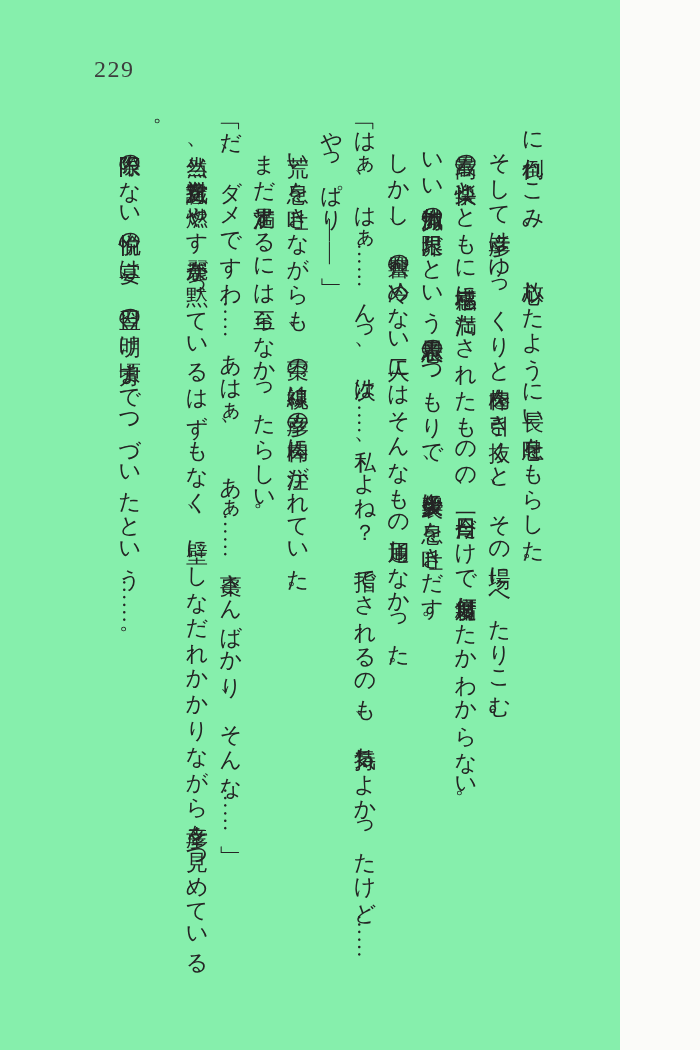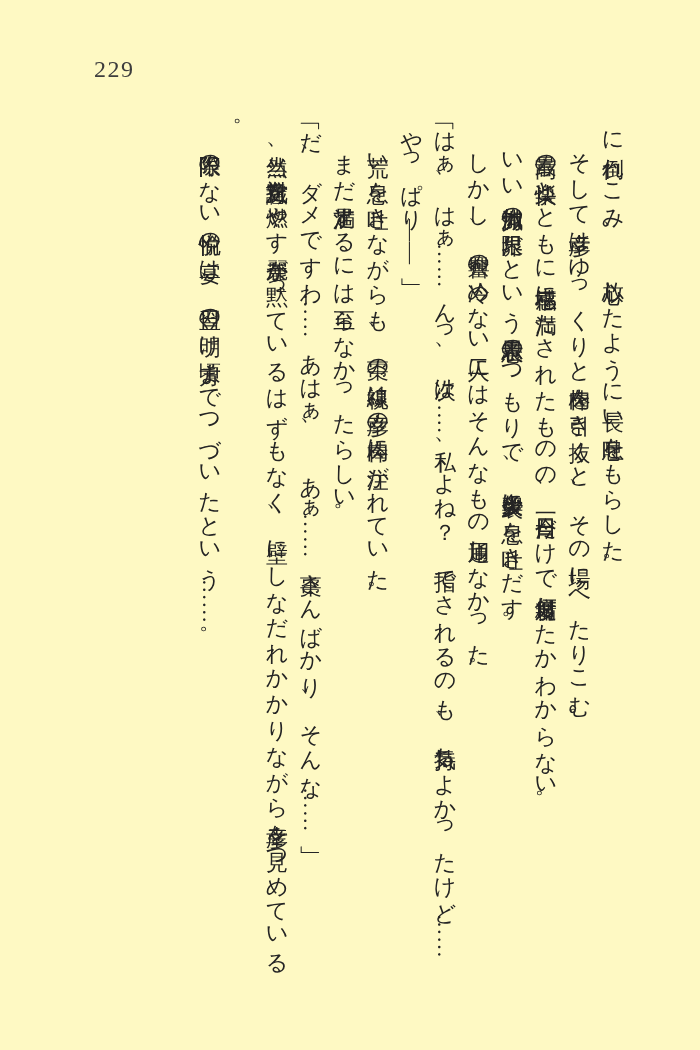--- a/index.html
+++ b/index.html
@@ -7,23 +7,23 @@
     padding: 0;
   }
   body {
     width: 700px;
     height: 1050px;
     background: #fbfbf9;
     font-family: "Liberation Serif", "DejaVu Serif", serif;
   }
   .page {
     position: relative;
-    width: 700px;
+    width: 620px;
     height: 1050px;
-    background: #fef9c3;
+    background: #86efac;
     overflow: hidden;
   }
   .page-number {
     position: absolute;
     top: 56px;
     left: 94px;
     font-size: 24px;
     color: #3d3d3d;
     letter-spacing: 1.5px;
     font-style: normal;

